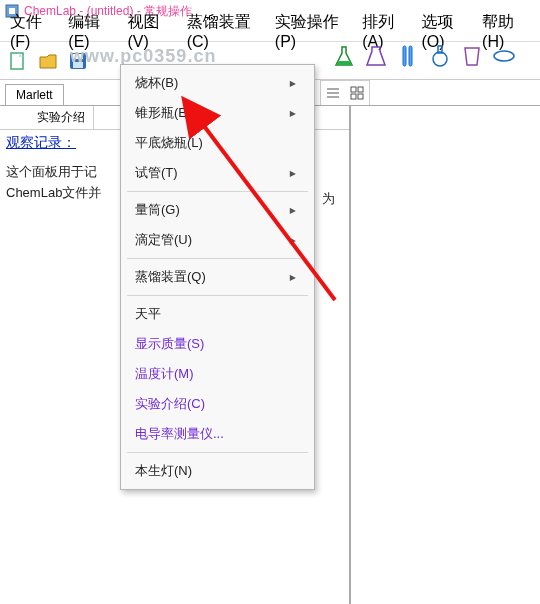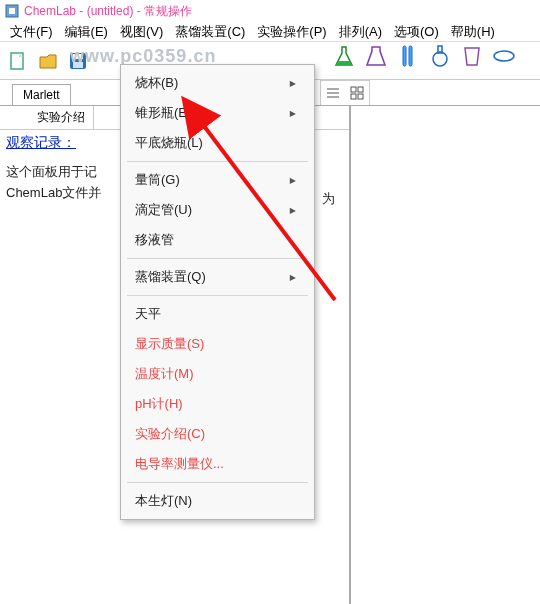--- a/index.html
+++ b/index.html
@@ -1,37 +1,37 @@
 <!DOCTYPE html>
 <html><head>
 <meta charset="utf-8">
 <style>
   * { box-sizing: border-box; margin: 0; padding: 0; font-family: "Microsoft YaHei", "SimSun", sans-serif; }
   body { width: 540px; height: 604px; background: #fff; position: relative; overflow: hidden; }
   .titlebar { height: 22px; background: #fff; display: flex; align-items: center; padding: 0 4px; font-size: 12px; color: #ec4899; }
   .titlebar-icon { width: 16px; height: 16px; margin-right: 4px; display: inline-flex; }
-  .menubar { height: 20px; display: flex; align-items: center; padding: 0 4px; font-size: 13px; color: #000; border-bottom: 1px solid #ddd; }
+  .menubar { height: 20px; display: flex; align-items: center; padding: 0 4px; font-size: 16px; color: #000; border-bottom: 1px solid #ddd; }
   .menubar span { padding: 0 6px; cursor: default; }
   .toolbar { height: 38px; display: flex; align-items: center; padding: 2px 4px; border-bottom: 1px solid #ccc; gap: 2px; position: relative; }
   .tb-btn { width: 28px; height: 28px; display: inline-flex; align-items: center; justify-content: center; }
   .watermark { position: absolute; left: 70px; top: 46px; font-size: 18px; color: #bfc6cd; font-weight: bold; letter-spacing: 1px; pointer-events: none; }
-  .tabstrip { height: 26px; display: flex; align-items: flex-end; border-bottom: 1px solid #aaa; padding-left: 12px; font-size: 12px; gap: 2px; position:relative; }
+  .tabstrip { height: 26px; display: flex; align-items: flex-end; border-bottom: 1px solid #aaa; padding-left: 5px; font-size: 12px; gap: 2px; position:relative; }
   .tab { border: 1px solid #aaa; border-bottom: none; padding: 3px 10px; background: #fff; }
   .tab.active { background: #fff; }
   .viewport { display: flex; position: absolute; top: 106px; left: 0; right: 0; bottom: 0; }
   .left-panel { width: 350px; display: flex; flex-direction: column; border-right: 1px solid #aaa; }
   .panel-tabs { display: flex; font-size: 12px; border-bottom: 1px solid #ccc; }
   .panel-tabs span { padding: 3px 8px; border-right: 1px solid #ccc; margin-left: 29px; }
   .obs-title { font-size: 14px; color: #0020c0; text-decoration: underline; padding: 4px 6px; }
   .obs-body { font-size: 13px; color: #222; padding: 6px 6px; line-height: 1.6; }
   .right-panel { flex: 1; background: #fff; border-left: 1px solid #aaa; }
   .context-menu { position: absolute; left: 120px; top: 64px; width: 195px; background: #f8f8f8; border: 1px solid #b5b5b5; box-shadow: 2px 3px 6px rgba(0,0,0,.25); padding: 3px 0; font-size: 13px; color: #222; z-index: 30; }
   .context-menu .mi { padding: 6px 18px 6px 14px; display: flex; justify-content: space-between; align-items: center; }
   .context-menu .mi.sub::after { content: "▶"; font-size: 8px; color: #555; }
-  .context-menu .mi.disabled { color: #ef4444; }
+  .context-menu .mi.disabled { color: #6d28d9; }
   .context-menu .sep { height: 1px; background: #d6d6d6; margin: 3px 6px; }
   .arrow-overlay { position: absolute; left: 0; top: 0; pointer-events: none; z-index: 40; }
   .toolbar-right-set { position:absolute; left:330px; top:42px; display:flex; gap:4px; align-items:center; }
   .secondary-toolbar { position:absolute; left:320px; top:80px; display:flex; gap:4px; align-items:center; border:1px solid #ccc; padding:2px; background:#fff; }
 </style>
 </head>
 <body>
 
 <div class="titlebar">
   <span class="titlebar-icon">
@@ -155,46 +155,43 @@
 <div class="context-menu" id="ctx">
     <div class="mi sub">
       <span>烧杯(B)</span>
     </div>
     <div class="mi sub">
       <span>锥形瓶(E)</span>
     </div>
     <div class="mi">
       <span>平底烧瓶(L)</span>
     </div>
+    <div class="mi sub">
+      <span>试管(T)</span>
+    </div>
     <div class="sep"></div>
     <div class="mi sub">
       <span>量筒(G)</span>
     </div>
     <div class="mi sub">
       <span>滴定管(U)</span>
-    </div>
-    <div class="mi">
-      <span>移液管</span>
     </div>
     <div class="sep"></div>
     <div class="mi sub">
       <span>蒸馏装置(Q)</span>
     </div>
     <div class="sep"></div>
     <div class="mi">
       <span>天平</span>
     </div>
     <div class="mi disabled">
       <span>显示质量(S)</span>
     </div>
     <div class="mi disabled">
       <span>温度计(M)</span>
-    </div>
-    <div class="mi disabled">
-      <span>pH计(H)</span>
     </div>
     <div class="mi disabled">
       <span>实验介绍(C)</span>
     </div>
     <div class="mi disabled">
       <span>电导率测量仪...</span>
     </div>
     <div class="sep"></div>
     <div class="mi">
       <span>本生灯(N)</span>

